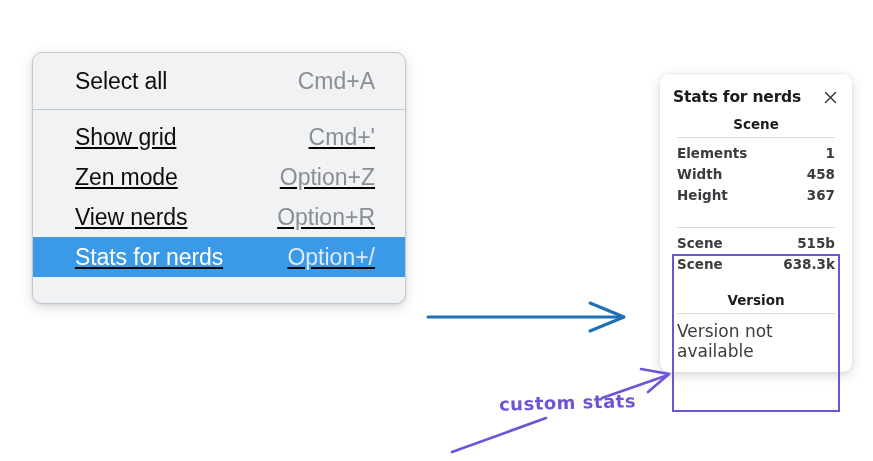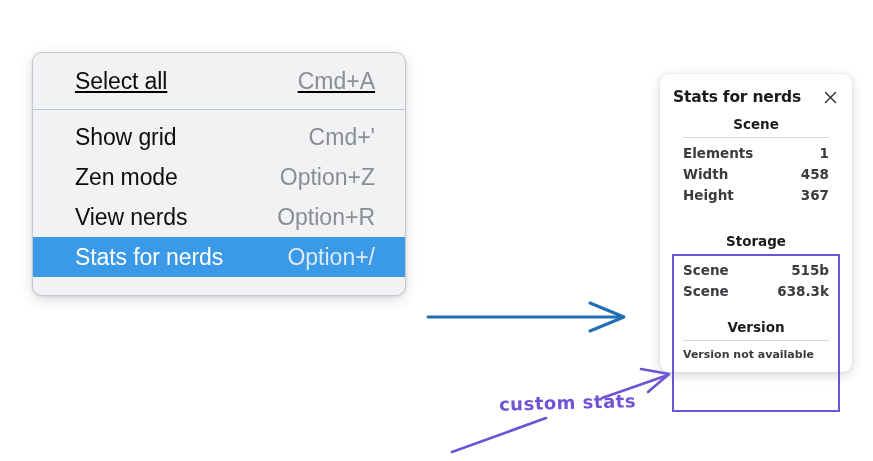--- a/index.html
+++ b/index.html
@@ -25,21 +25,21 @@
     background: #f1f2f4;
     border: 1px solid #c3c8ce;
     border-radius: 10px;
     box-shadow: 0 4px 14px rgba(0,0,0,0.13), 0 1px 3px rgba(0,0,0,0.10);
     overflow: hidden;
     box-sizing: border-box;
   }
   .menu-group {
     padding: 7px 0 7px 0;
   }
-  .menu-group.group-top { padding: 8px 0 8px 0; text-decoration: underline; }
+  .menu-group.group-top { padding: 8px 0 8px 0; }
   .menu-sep {
     height: 1px;
     background: #bfc5cc;
     width: 100%;
   }
   .menu-item {
     display: flex;
     align-items: center;
     justify-content: space-between;
     height: 40px;
@@ -58,21 +58,22 @@
     color: #8a8e93;
     white-space: nowrap;
   }
   .menu-item.selected {
     background: #3b9ae7;
   }
   .menu-item.selected .mi-label { color: #ffffff; }
   .menu-item.selected .mi-shortcut { color: #dceaf8; }
   .menu-group.group-bottom {
     padding-top: 0;
-    padding-bottom: 8px;
+    padding-bottom: 16px;
+    text-decoration: underline;
   }
 
   
   #stats-panel {
     position: absolute;
     left: 660px;
     top: 74px;
     width: 192px;
     background: #ffffff;
     border-radius: 9px;
@@ -97,21 +98,21 @@
     width: 18px;
     height: 18px;
     display: flex;
     align-items: center;
     justify-content: center;
     cursor: pointer;
   }
   .sp-close svg { display: block; }
 
   .sp-section {
-    padding: 0 23px;
+    padding: 0 17px;
   }
   .sp-section-title {
     text-align: center;
     font-size: 13.5px;
     font-weight: bold;
     color: #1b1b1f;
     padding: 6px 0 5px 0;
   }
   .sp-rule {
     height: 1px;
@@ -123,24 +124,23 @@
     align-items: baseline;
     justify-content: space-between;
     font-size: 13.5px;
     color: #3b3b40;
     padding: 2.5px 0;
     font-weight: bold;
   }
   .sp-row .r-key { color: #3b3b40; }
   .sp-row .r-val { color: #3b3b40; }
   .sp-note {
-    font-size: 11px;
+    font-size: 17px;
     color: #3b3b40;
     padding: 3px 0 1px 0;
-    font-weight: bold;
   }
 
   
   #custom-stats-box {
     position: absolute;
     left: 672px;
     top: 254px;
     width: 168px;
     height: 158px;
     border: 2.2px solid #6f53d6;
@@ -230,21 +230,20 @@
     </div>
     <div class="sp-row">
       <span class="r-key">Height</span>
       <span class="r-val">367</span>
     </div>
   </div>
 
   <div style="height:22px"></div>
 
   <div class="sp-section">
-    <div class="sp-section-title">Storage</div>
     <div class="sp-rule"></div>
     <div class="sp-row">
       <span class="r-key">Scene</span>
       <span class="r-val">515b</span>
     </div>
     <div class="sp-row">
       <span class="r-key">Scene</span>
       <span class="r-val">638.3k</span>
     </div>
   </div>

